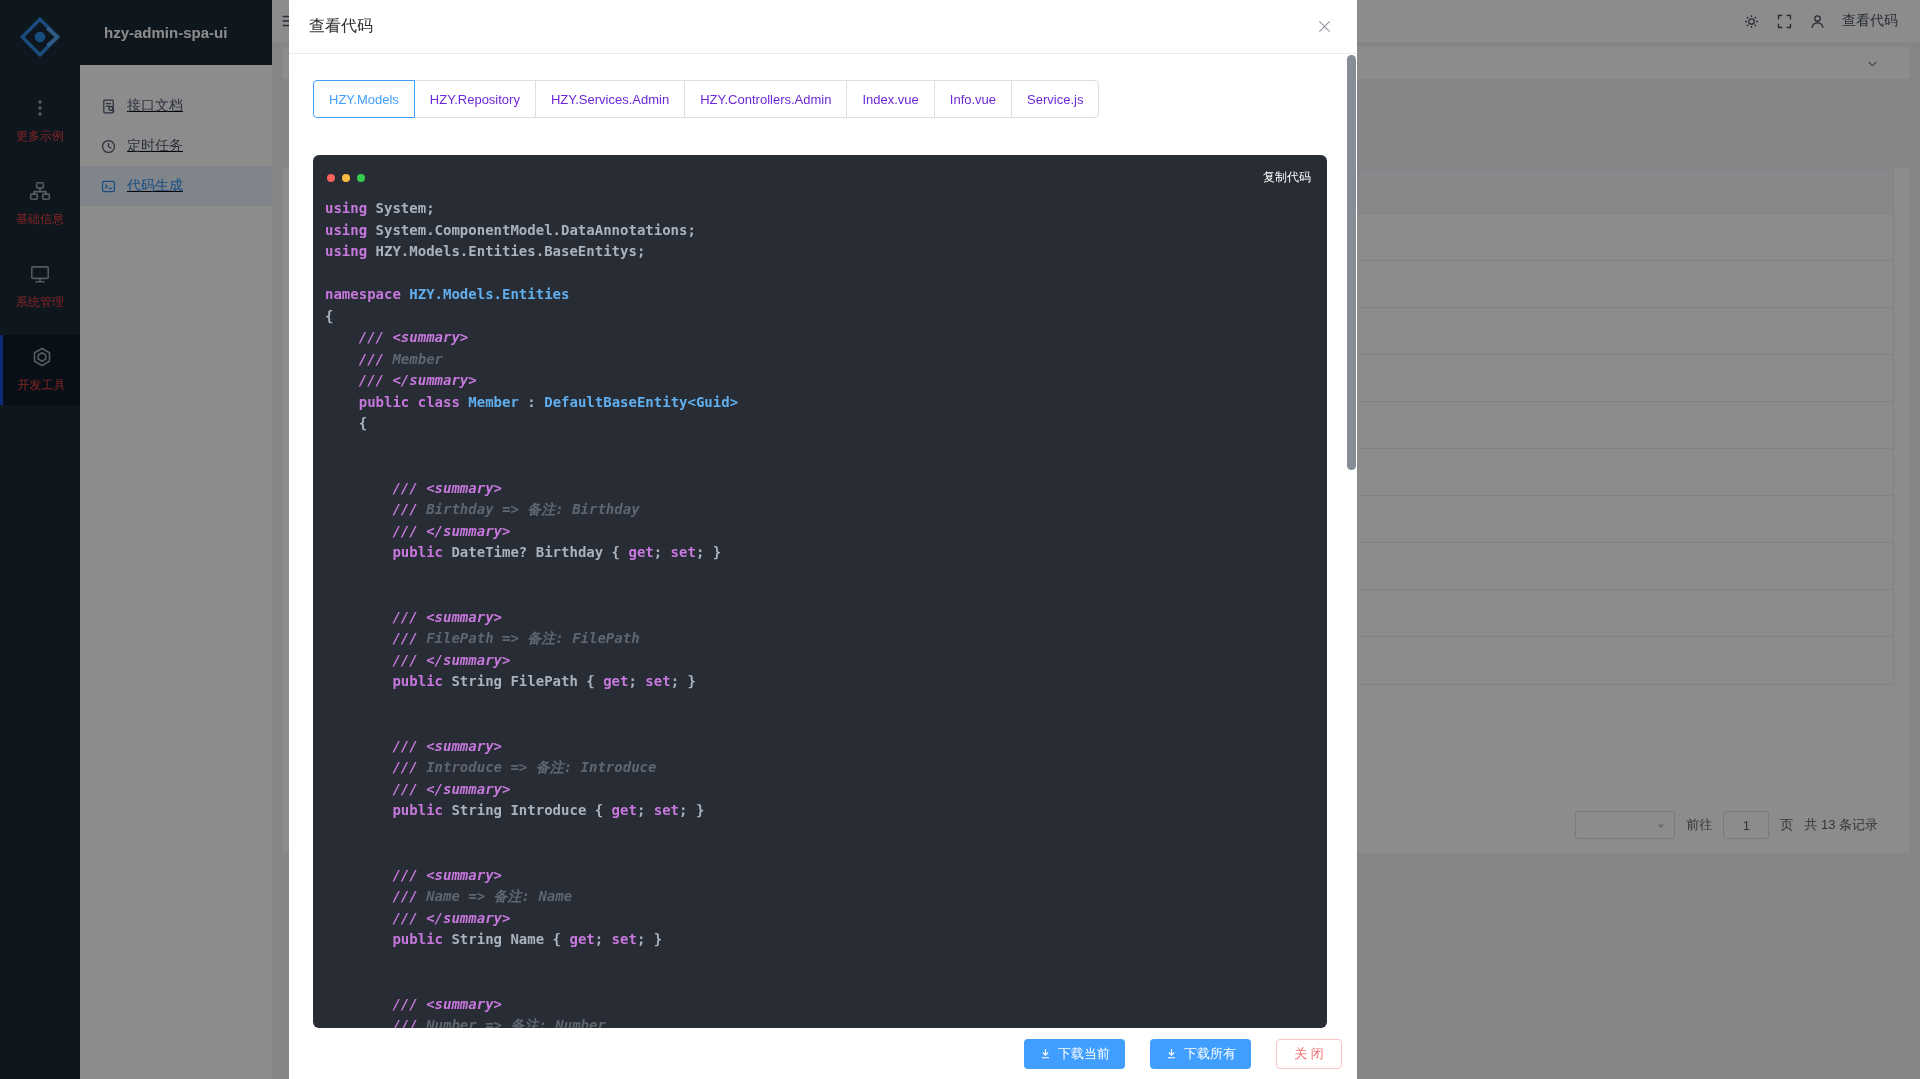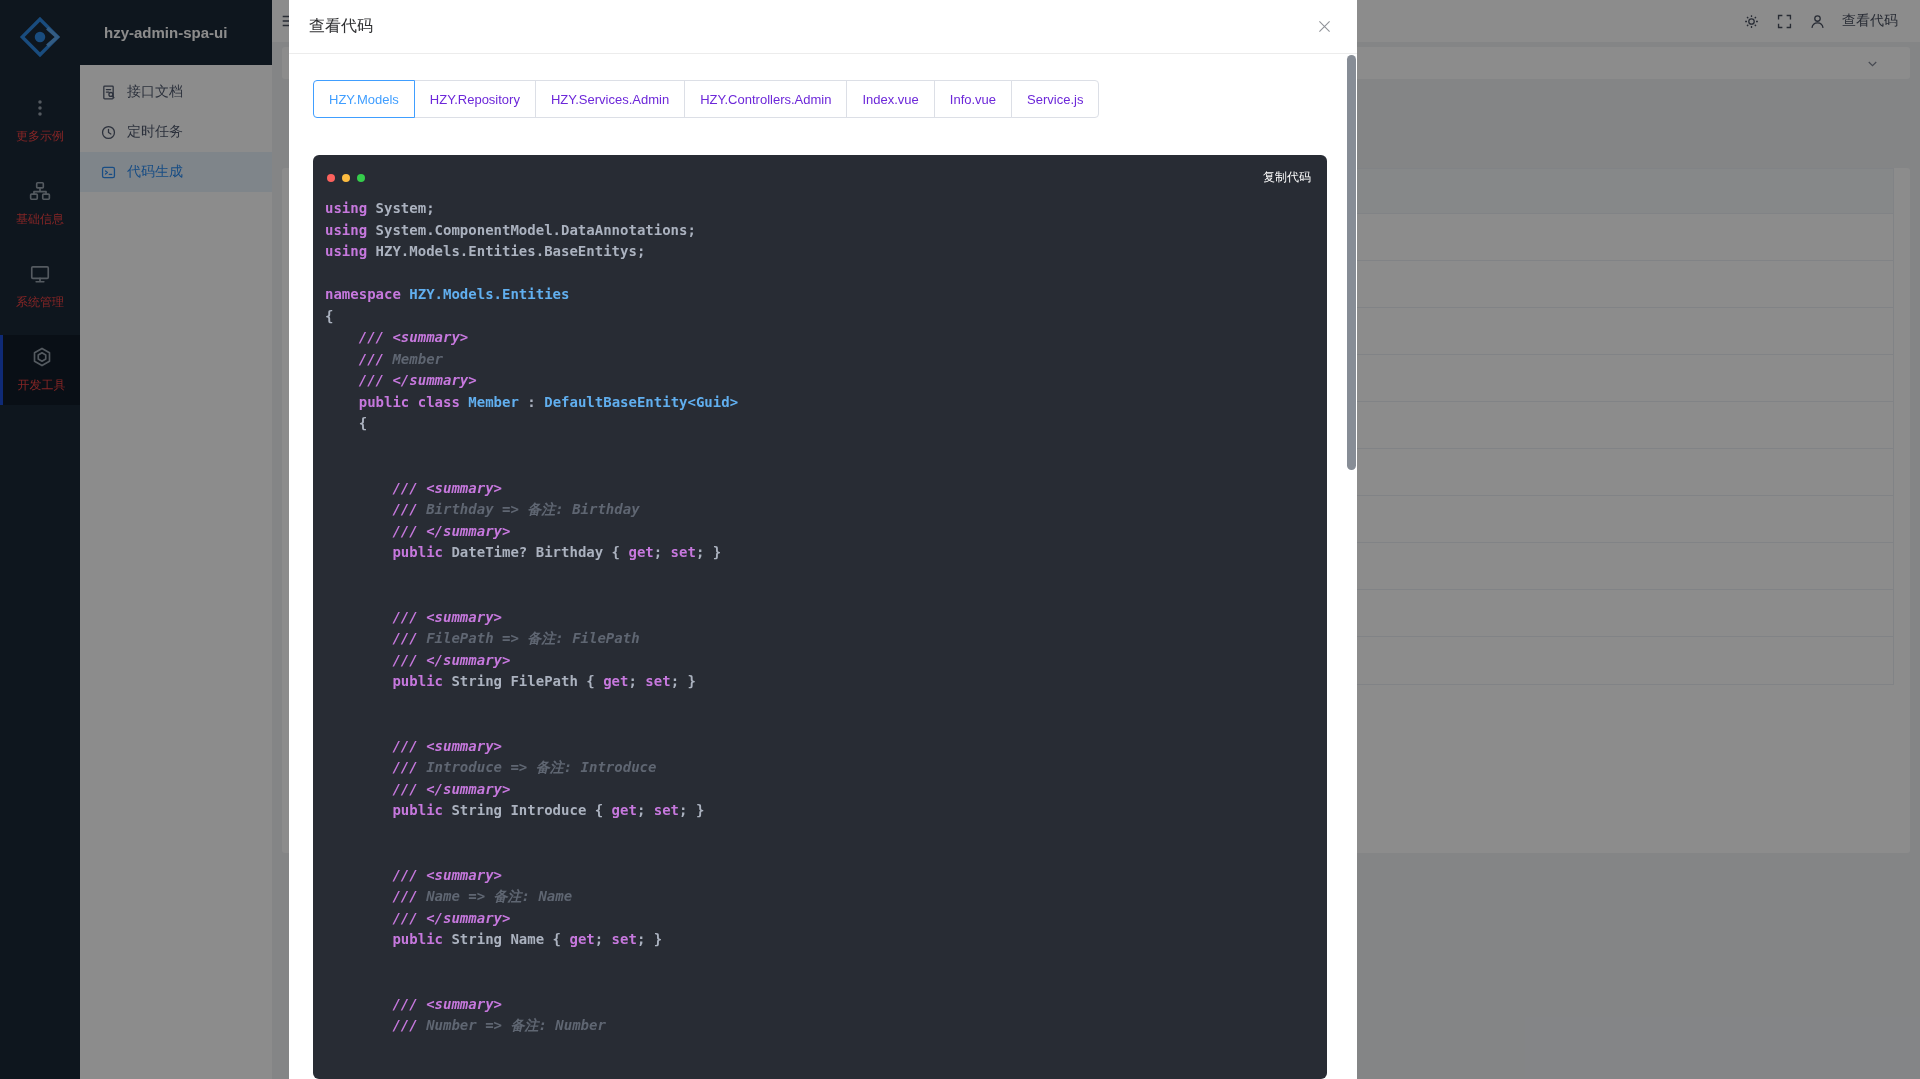--- a/index.html
+++ b/index.html
@@ -16,21 +16,21 @@
   .rail-menu { margin-top:26px; }
   .rail-item { display:flex; flex-direction:column; align-items:center; padding:11px 0; margin-bottom:13px; color:#9aa5b0; cursor:pointer; }
   .rail-item .rail-icon { width:22px; height:22px; }
   .rail-item .rail-icon svg { width:22px; height:22px; }
   .rail-label { margin-top:9px; font-size:12px; color:#ef4444; }
   .rail-item.active { background:#121c28; border-left:3px solid #1d4ed8; }
 
   
   .subbar { position:absolute; left:80px; top:0; bottom:0; width:192px; background:#fff; z-index:1; }
   .subbar-head { height:65px; background:#1b2838; color:#fff; font-weight:bold; font-size:15px; display:flex; align-items:center; padding-left:24px; }
-  .side-menu { padding-top:7px; }
+  .side-menu { padding-top:21px;text-decoration:underline; }
   .side-item { height:40px; display:flex; align-items:center; gap:10px; padding-left:20px; color:#515a6e; font-size:14px; cursor:pointer; }
   .side-item .side-icon, .side-item .side-icon svg { width:17px; height:17px; }
   .side-item.active { background:#e8f3fc; color:#2d8cf0; }
 
   
   .main { position:absolute; left:272px; right:0; top:0; bottom:0; background:#f0f2f5; z-index:1; }
   .navbar { height:42px; background:#fff; display:flex; align-items:center; padding:0 22px 0 8px; }
   .hamburger { color:#495060; width:18px; height:18px; cursor:pointer; }
   .nav-right { margin-left:auto; display:flex; align-items:center; gap:16px; color:#495060; }
   .nav-icon { width:17px; height:17px; cursor:pointer; }
@@ -212,20 +212,33 @@
           <div class="bg-row"></div>
           <div class="bg-row"></div>
           <div class="bg-row"></div>
           <div class="bg-row"></div>
           <div class="bg-row"></div>
           <div class="bg-row"></div>
           <div class="bg-row"></div>
           <div class="bg-row"></div>
         </div>
     </div>
+    <div class="bg-pagination">
+      <span class="pg-select">
+        <span class="pg-caret">
+          <svg viewBox="0 0 20 20">
+              <path d="M4.5 7.5h11L10 13.5z" fill="#c0c4cc"></path>
+            </svg>
+        </span>
+      </span>
+      <span>前往</span>
+      <input class="pg-input" value="1" style="">
+      <span>页</span>
+      <span>共 13 条记录</span>
+    </div>
   </div>
 </div>
 
 <div class="overlay"></div>
 
 <div class="modal">
   <div class="m-head">
     <span class="m-title">查看代码</span>
     <span class="m-close">
       <svg viewBox="0 0 20 20" stroke="currentColor" stroke-width="1.3" fill="none">
@@ -249,15 +262,30 @@
       <div class="cb-head">
         <span class="dot r"></span>
         <span class="dot y"></span>
         <span class="dot g"></span>
         <span class="copy">复制代码</span>
       </div>
       <div class="code"><div class="cl"><span class="tk-kw">using</span><span class="tk-pl"> System;</span></div><div class="cl"><span class="tk-kw">using</span><span class="tk-pl"> System.ComponentModel.DataAnnotations;</span></div><div class="cl"><span class="tk-kw">using</span><span class="tk-pl"> HZY.Models.Entities.BaseEntitys;</span></div><div class="cl"> </div><div class="cl"><span class="tk-kw">namespace</span><span class="tk-pl"> </span><span class="tk-type">HZY.Models.Entities</span></div><div class="cl"><span class="tk-pl">{</span></div><div class="cl"><span class="tk-doc">    /// &lt;summary&gt;</span></div><div class="cl"><span class="tk-doc">    /// </span><span class="tk-cm">Member</span></div><div class="cl"><span class="tk-doc">    /// &lt;/summary&gt;</span></div><div class="cl"><span class="tk-pl">    </span><span class="tk-kw">public</span><span class="tk-pl"> </span><span class="tk-kw">class</span><span class="tk-pl"> </span><span class="tk-type">Member</span><span class="tk-pl"> : </span><span class="tk-type">DefaultBaseEntity&lt;Guid&gt;</span></div><div class="cl"><span class="tk-pl">    {</span></div><div class="cl"> </div><div class="cl"> </div><div class="cl"><span class="tk-doc">        /// &lt;summary&gt;</span></div><div class="cl"><span class="tk-doc">        /// </span><span class="tk-cm">Birthday =&gt; 备注: Birthday</span></div><div class="cl"><span class="tk-doc">        /// &lt;/summary&gt;</span></div><div class="cl"><span class="tk-pl">        </span><span class="tk-kw">public</span><span class="tk-pl"> DateTime? Birthday { </span><span class="tk-kw">get</span><span class="tk-pl">; </span><span class="tk-kw">set</span><span class="tk-pl">; }</span></div><div class="cl"> </div><div class="cl"> </div><div class="cl"><span class="tk-doc">        /// &lt;summary&gt;</span></div><div class="cl"><span class="tk-doc">        /// </span><span class="tk-cm">FilePath =&gt; 备注: FilePath</span></div><div class="cl"><span class="tk-doc">        /// &lt;/summary&gt;</span></div><div class="cl"><span class="tk-pl">        </span><span class="tk-kw">public</span><span class="tk-pl"> String FilePath { </span><span class="tk-kw">get</span><span class="tk-pl">; </span><span class="tk-kw">set</span><span class="tk-pl">; }</span></div><div class="cl"> </div><div class="cl"> </div><div class="cl"><span class="tk-doc">        /// &lt;summary&gt;</span></div><div class="cl"><span class="tk-doc">        /// </span><span class="tk-cm">Introduce =&gt; 备注: Introduce</span></div><div class="cl"><span class="tk-doc">        /// &lt;/summary&gt;</span></div><div class="cl"><span class="tk-pl">        </span><span class="tk-kw">public</span><span class="tk-pl"> String Introduce { </span><span class="tk-kw">get</span><span class="tk-pl">; </span><span class="tk-kw">set</span><span class="tk-pl">; }</span></div><div class="cl"> </div><div class="cl"> </div><div class="cl"><span class="tk-doc">        /// &lt;summary&gt;</span></div><div class="cl"><span class="tk-doc">        /// </span><span class="tk-cm">Name =&gt; 备注: Name</span></div><div class="cl"><span class="tk-doc">        /// &lt;/summary&gt;</span></div><div class="cl"><span class="tk-pl">        </span><span class="tk-kw">public</span><span class="tk-pl"> String Name { </span><span class="tk-kw">get</span><span class="tk-pl">; </span><span class="tk-kw">set</span><span class="tk-pl">; }</span></div><div class="cl"> </div><div class="cl"> </div><div class="cl"><span class="tk-doc">        /// &lt;summary&gt;</span></div><div class="cl"><span class="tk-doc">        /// </span><span class="tk-cm">Number =&gt; 备注: Number</span></div></div>
     </div>
   </div>
 
+  <div class="m-foot">
+    <button class="btn-blue">
+      <svg viewBox="0 0 20 20" stroke="#fff" stroke-width="1.8" fill="none">
+          <path d="M10 3v9M6 8.5l4 4 4-4M4.5 16.5h11"></path>
+        </svg>
+      <span>下载当前</span>
+    </button>
+    <button class="btn-blue">
+      <svg viewBox="0 0 20 20" stroke="#fff" stroke-width="1.8" fill="none">
+          <path d="M10 3v9M6 8.5l4 4 4-4M4.5 16.5h11"></path>
+        </svg>
+      <span>下载所有</span>
+    </button>
+    <button class="btn-plain">关 闭</button>
+  </div>
 
   <div class="m-scroll-thumb"></div>
 </div>
 
 </body></html>

